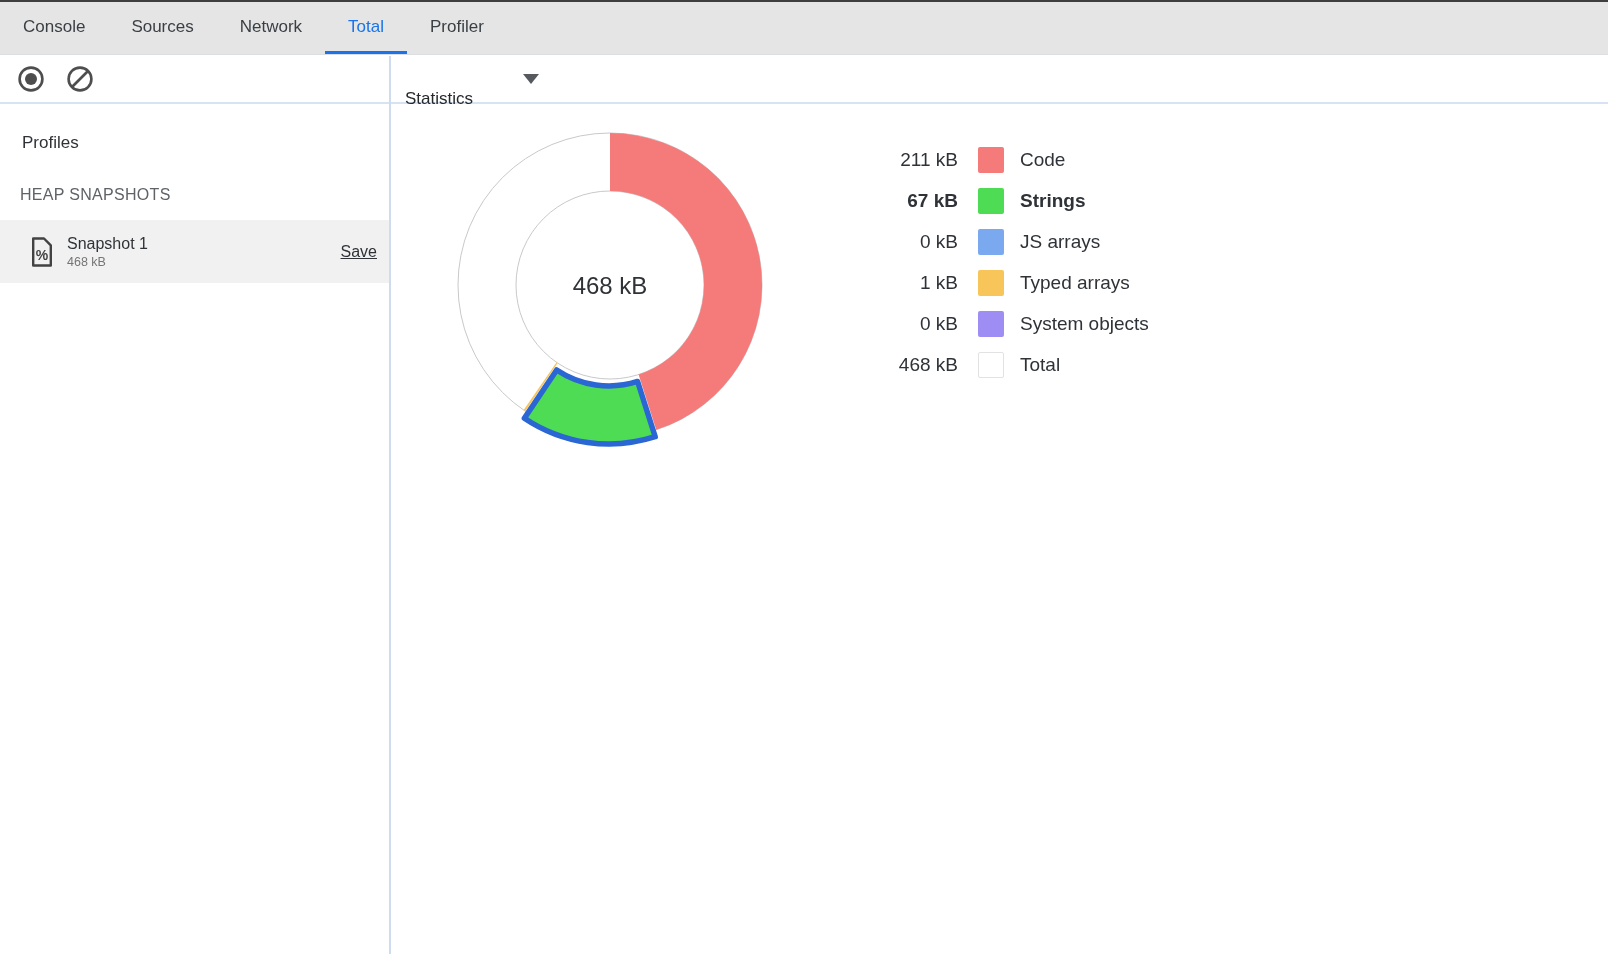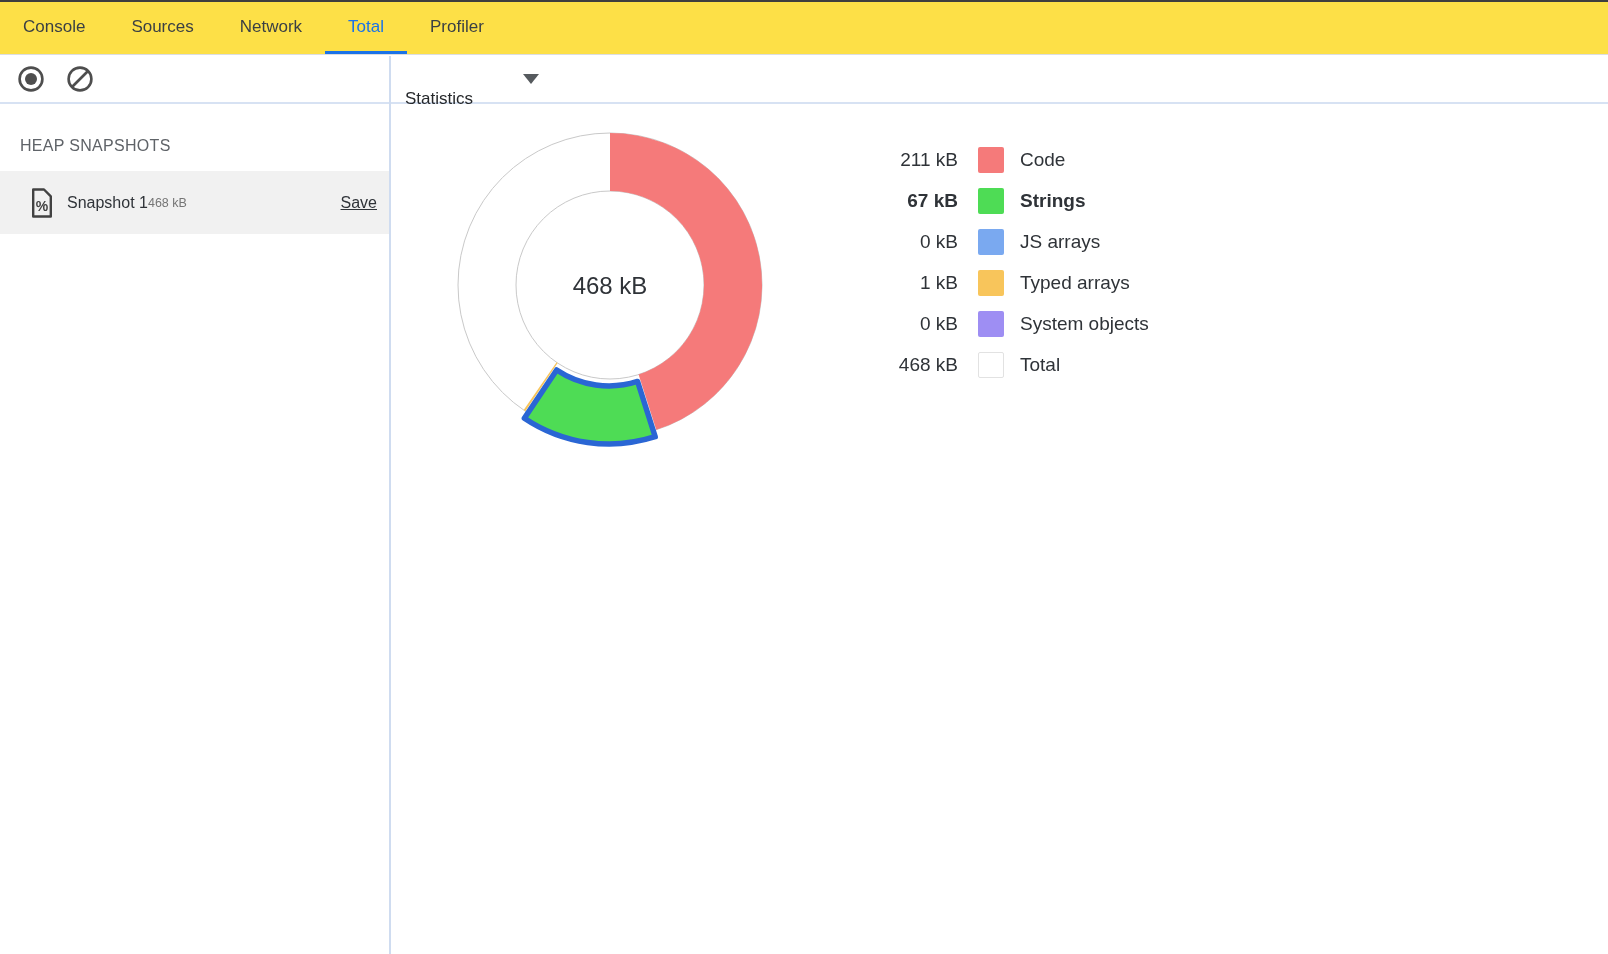--- a/index.html
+++ b/index.html
@@ -3,21 +3,21 @@
 <meta charset="utf-8">
 <style>
   html,body{margin:0;padding:0;background:#fff;}
   body{font-family:"Liberation Sans","DejaVu Sans",sans-serif;color:#2f3338;}
   .app{position:relative;width:1608px;height:954px;overflow:hidden;background:#fff;}
 
   
   .topline{position:absolute;top:0;left:0;right:0;height:2px;background:#3e3e3e;z-index:6;}
 
   
-  .tabbar{position:absolute;top:2px;left:0;right:0;height:53px;background:#fde047;
+  .tabbar{position:absolute;top:2px;left:0;right:0;height:53px;background:#e5e5e5;
           border-bottom:1px solid #dcdee1;display:flex;align-items:stretch;box-sizing:border-box;}
   .tab{display:flex;align-items:center;padding:0 23px;font-size:17px;color:#3a3f44;
        border-bottom:3px solid transparent;cursor:default;}
   .tab.active{color:#1a73e8;border-bottom-color:#1a73e8;}
 
   
   .toolbar{position:absolute;top:56px;left:0;right:0;height:46px;background:#fff;
            border-bottom:2px solid #d7e2f3;z-index:1;}
   .toolbar-left{position:absolute;left:17px;top:0;height:100%;display:flex;align-items:center;gap:21px;}
   .icon-btn{width:28px;height:28px;display:flex;align-items:center;justify-content:center;cursor:pointer;}
@@ -29,21 +29,21 @@
   
   .vdivider{position:absolute;left:389px;top:56px;bottom:0;width:2px;background:#cfdcf0;z-index:2;}
 
   
   .sidebar{position:absolute;top:104px;left:0;width:389px;bottom:0;background:#fff;}
   .sb-heading{margin:29px 0 0 22px;font-size:17px;color:#2f3338;}
   .sb-section{margin:33px 0 0 20px;font-size:16px;color:#5f6368;letter-spacing:.3px;}
   .snapshot-row{margin-top:16px;height:63px;background:#f1f1f1;display:flex;align-items:center;
                 padding:0 12px 0 30px;box-sizing:border-box;cursor:pointer;}
   .snap-icon{margin-right:13px;flex:none;display:flex;}
-  .snap-text{display:flex;flex-direction:row;}
+  .snap-text{display:flex;flex-direction:column;}
   .snap-name{font-size:16px;color:#2f3338;}
   .snap-size{font-size:12.5px;color:#757575;margin-top:2px;}
   .save-link{margin-left:auto;font-size:16px;color:#2f3338;text-decoration:underline;cursor:pointer;}
 
   
   .main{position:absolute;top:104px;left:391px;right:0;bottom:0;background:#fff;}
   .chart-svg{position:absolute;left:39px;top:1px;}
   .legend{position:absolute;left:467px;top:35px;}
   .legend-row{display:flex;align-items:center;height:41px;}
   .legend-value{width:100px;text-align:right;font-size:19px;color:#2f3338;}
@@ -83,20 +83,21 @@
     </div>
     <div class="stats">
       <span class="stats-label">Statistics</span>
       <span class="caret"></span>
     </div>
   </div>
 
   <div class="vdivider"></div>
 
   <div class="sidebar">
+    <div class="sb-heading">Profiles</div>
     <div class="sb-section">HEAP SNAPSHOTS</div>
     <div class="snapshot-row">
       <span class="snap-icon">
         <svg width="24" height="30" viewBox="0 0 24 30">
           <path d="M3.2 1.5 H14 L20.8 8.3 V28.5 H3.2 Z" fill="none" stroke="#424242" stroke-width="2.4" stroke-linejoin="round"></path>
           <text x="12" y="23" font-size="14" font-weight="bold" text-anchor="middle" fill="#424242" font-family="Liberation Sans, DejaVu Sans, sans-serif">%</text>
         </svg>
       </span>
       <span class="snap-text">
         <span class="snap-name">Snapshot 1</span>

